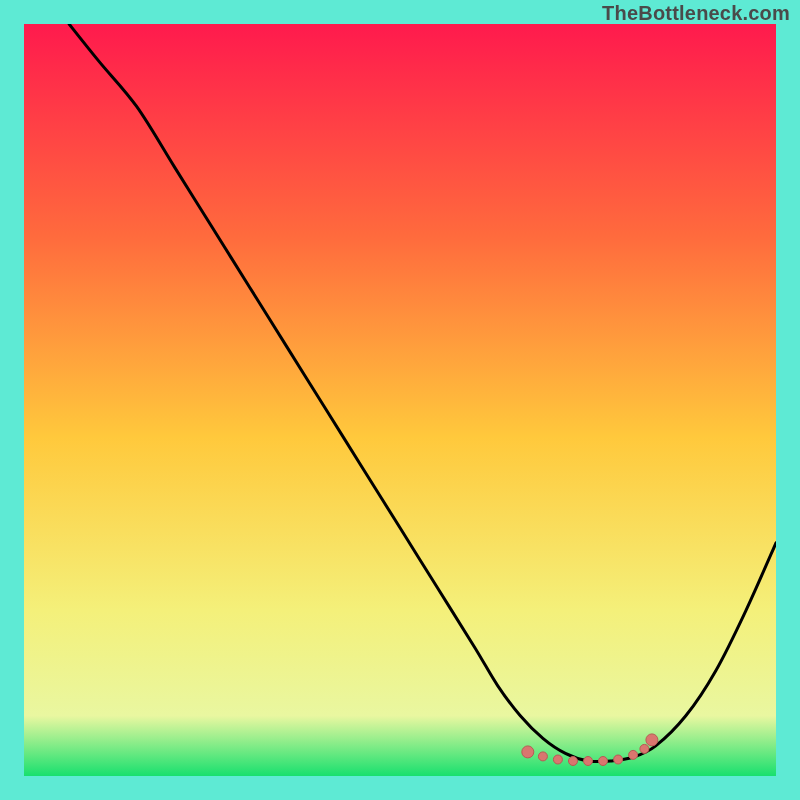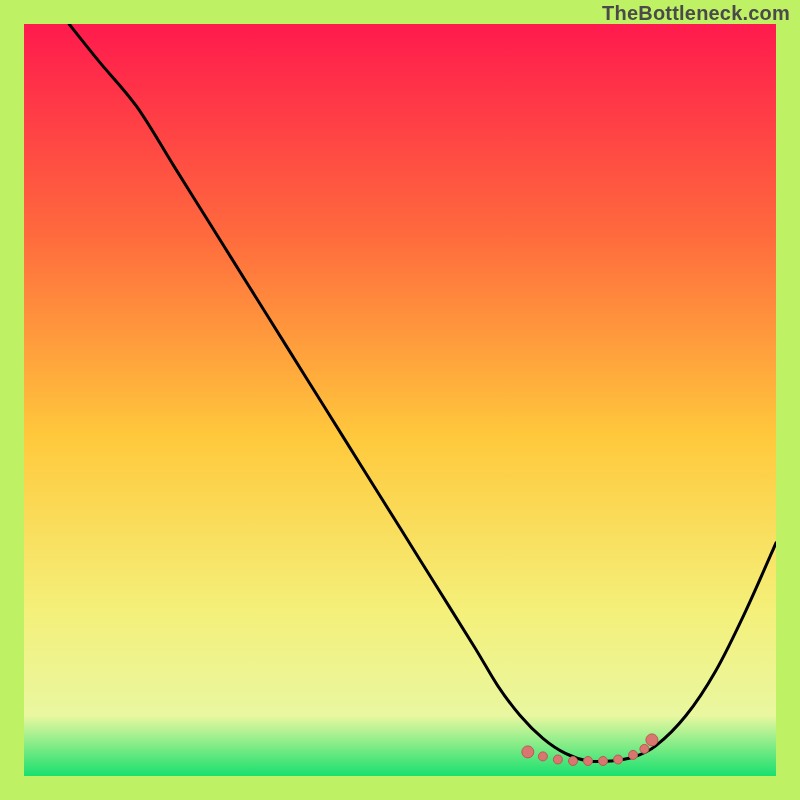--- a/index.html
+++ b/index.html
@@ -8,21 +8,21 @@
     width: 800px;
     height: 800px;
     background: #000;
     overflow: hidden;
     font-family: Arial, Helvetica, sans-serif;
   }
   .frame {
     position: relative;
     width: 800px;
     height: 800px;
-    background: #bef264;
+    background: #5eead4;
   }
   .watermark {
     position: absolute;
     top: 2px;
     right: 10px;
     font-size: 20px;
     font-weight: 600;
     color: #4a4a4a;
     letter-spacing: 0.2px;
     z-index: 10;

